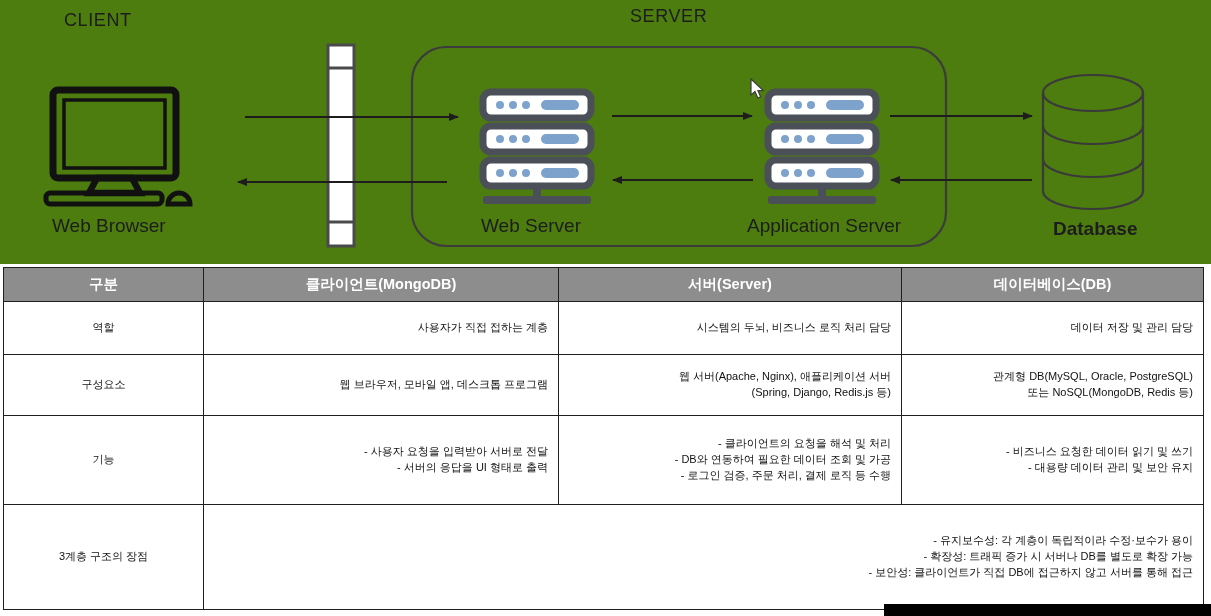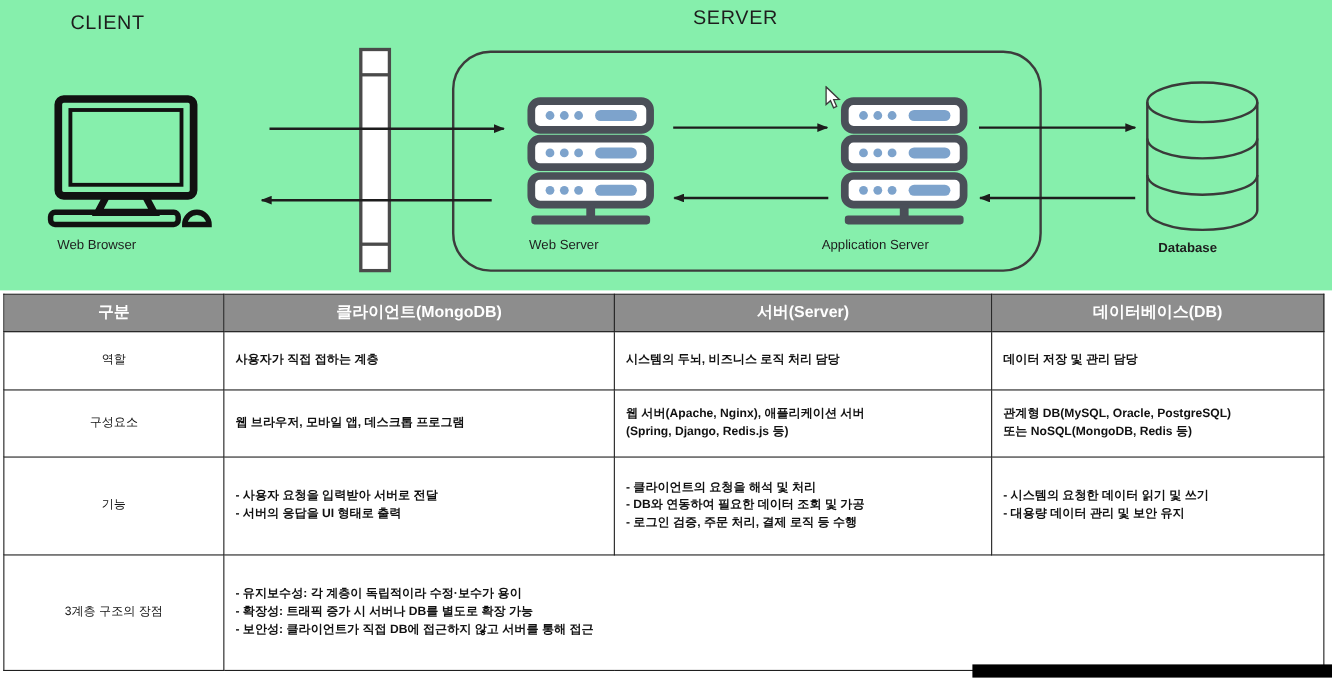--- a/index.html
+++ b/index.html
@@ -5,32 +5,32 @@
   html,body{margin:0;padding:0;}
   body{
     width:1211px;height:616px;
     background:#ffffff;
     font-family:"Liberation Sans","DejaVu Sans",sans-serif;
     overflow:hidden;position:relative;
   }
   .page{position:relative;width:1211px;height:616px;}
 
   
-  .diagram{position:absolute;left:0;top:0;width:1211px;height:264px;background:#86efac;}
+  .diagram{position:absolute;left:0;top:0;width:1211px;height:264px;background:#4d7c0f;}
   .diagram-svg{position:absolute;left:0;top:0;}
 
   .zone-label{
     position:absolute;font-size:18px;letter-spacing:.6px;color:#1d1d1d;
     font-weight:400;white-space:nowrap;
   }
   #client-zone-label{left:64px;top:10px;}
   #server-zone-label{left:630px;top:6px;}
 
   .node-label{
-    position:absolute;font-size:12px;color:#1d1d1d;white-space:nowrap;
+    position:absolute;font-size:19px;color:#1d1d1d;white-space:nowrap;
   }
   #web-browser-label{left:52px;top:215px;}
   #web-server-label{left:481px;top:215px;}
   #app-server-label{left:747px;top:215px;}
   #database-label{left:1053px;top:218px;font-weight:bold;}
 
   
   .cursor{position:absolute;left:750px;top:78px;width:16px;height:22px;}
 
   
@@ -54,21 +54,21 @@
     text-align:center;
     font-size:14.5px;
     padding:6px 4px;
     height:20px;
   }
   col.c0{width:200px;}
   col.c1{width:355px;}
   col.c2{width:343px;}
   col.c3{width:302px;}
   td.rowhead{text-align:center;font-weight:400;font-size:15px;}
-  td.cell{text-align:left;font-weight:bold;}
+  td.cell{text-align:right;}
   .bullets{margin:0;padding:0;list-style:none;}
   .bullets li{white-space:nowrap;}
   .r-role td{height:40px;}
   .r-comp td{height:48px;}
   .r-func td{height:76px;}
   .r-adv td{height:92px;}
 
   
   .bottom-bar{
     position:absolute;left:884px;top:604px;width:327px;height:12px;background:#000;
@@ -254,21 +254,21 @@
           </td>
           <td class="cell">
             <ul class="bullets">
               <li>- 클라이언트의 요청을 해석 및 처리</li>
               <li>- DB와 연동하여 필요한 데이터 조회 및 가공</li>
               <li>- 로그인 검증, 주문 처리, 결제 로직 등 수행</li>
             </ul>
           </td>
           <td class="cell">
             <ul class="bullets">
-              <li>- 시스템의 요청한 데이터 읽기 및 쓰기</li>
+              <li>- 비즈니스 요청한 데이터 읽기 및 쓰기</li>
               <li>- 대용량 데이터 관리 및 보안 유지</li>
             </ul>
           </td>
         </tr>
 
         <tr class="r-adv">
           <td class="rowhead">3계층 구조의 장점</td>
           <td class="cell" colspan="3">
             <ul class="bullets">
               <li>- 유지보수성: 각 계층이 독립적이라 수정·보수가 용이</li>

